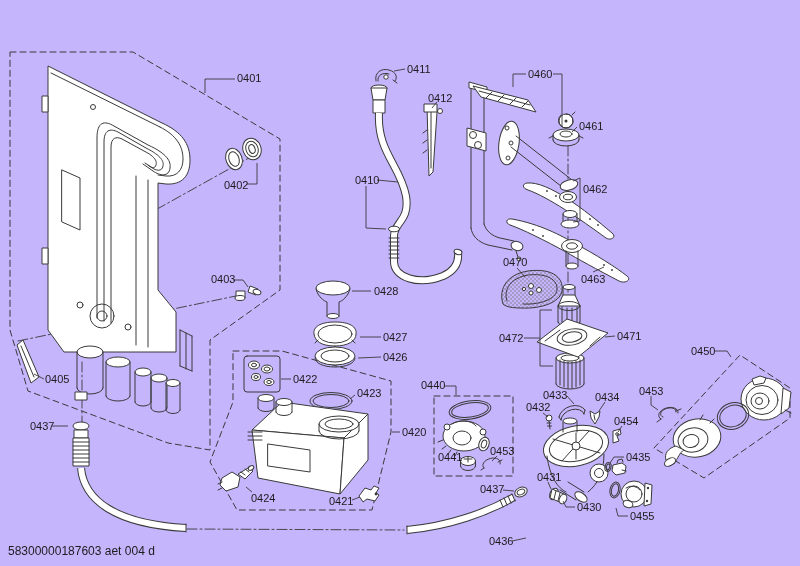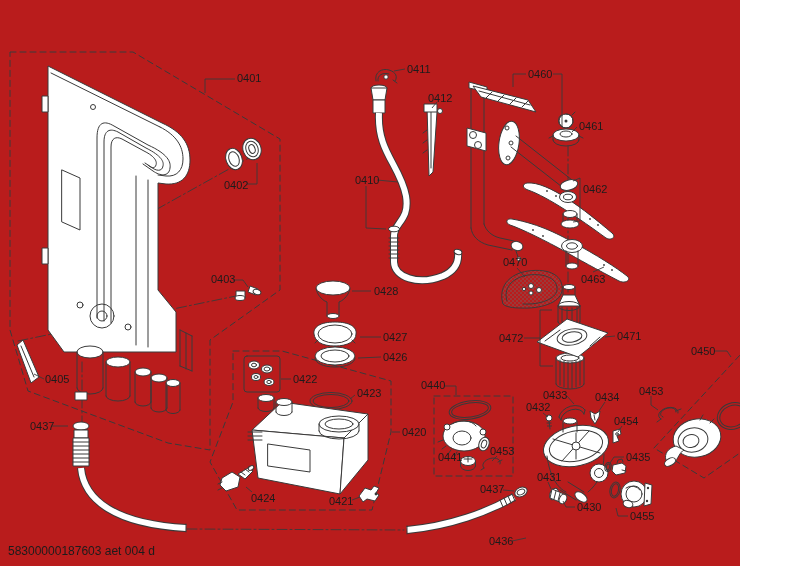--- a/index.html
+++ b/index.html
@@ -1,16 +1,16 @@
 <!DOCTYPE html>
 <html><head>
 <meta charset="utf-8">
 <style>
   html,body{margin:0;padding:0;background:#ffffff;}
-  #stage{position:relative;width:740px;height:566px;background:#b91c1c;overflow:hidden;
+  #stage{position:relative;width:800px;height:566px;background:#c4b5fd;overflow:hidden;
          font-family:"Liberation Sans", sans-serif;}
   svg{position:absolute;left:0;top:0;}
   .ln{fill:none;stroke:#3a3a3a;stroke-width:1;stroke-linecap:round;stroke-linejoin:round;}
   .fw{fill:#ffffff;stroke:#3a3a3a;stroke-width:1;stroke-linejoin:round;}
   .dash{stroke-dasharray:6 4;}
   .dd{stroke-dasharray:10 3 2 3;stroke-width:0.9;}
   .ldr{fill:none;stroke:#3a3a3a;stroke-width:0.9;}
   .hoseO{fill:none;stroke:#3a3a3a;stroke-width:8;}
   .hoseI{fill:none;stroke:#ffffff;stroke-width:6;}
   .lbl{font:11px "Liberation Sans",sans-serif;fill:#1c1c1c;}

